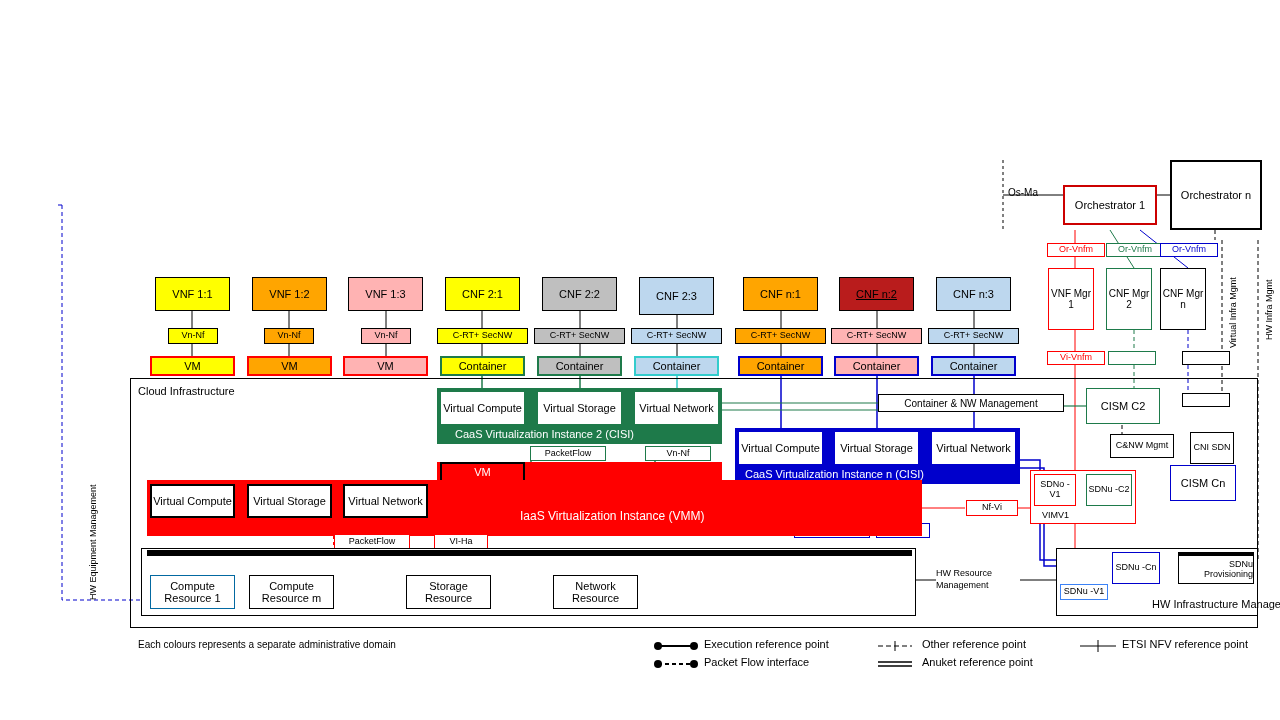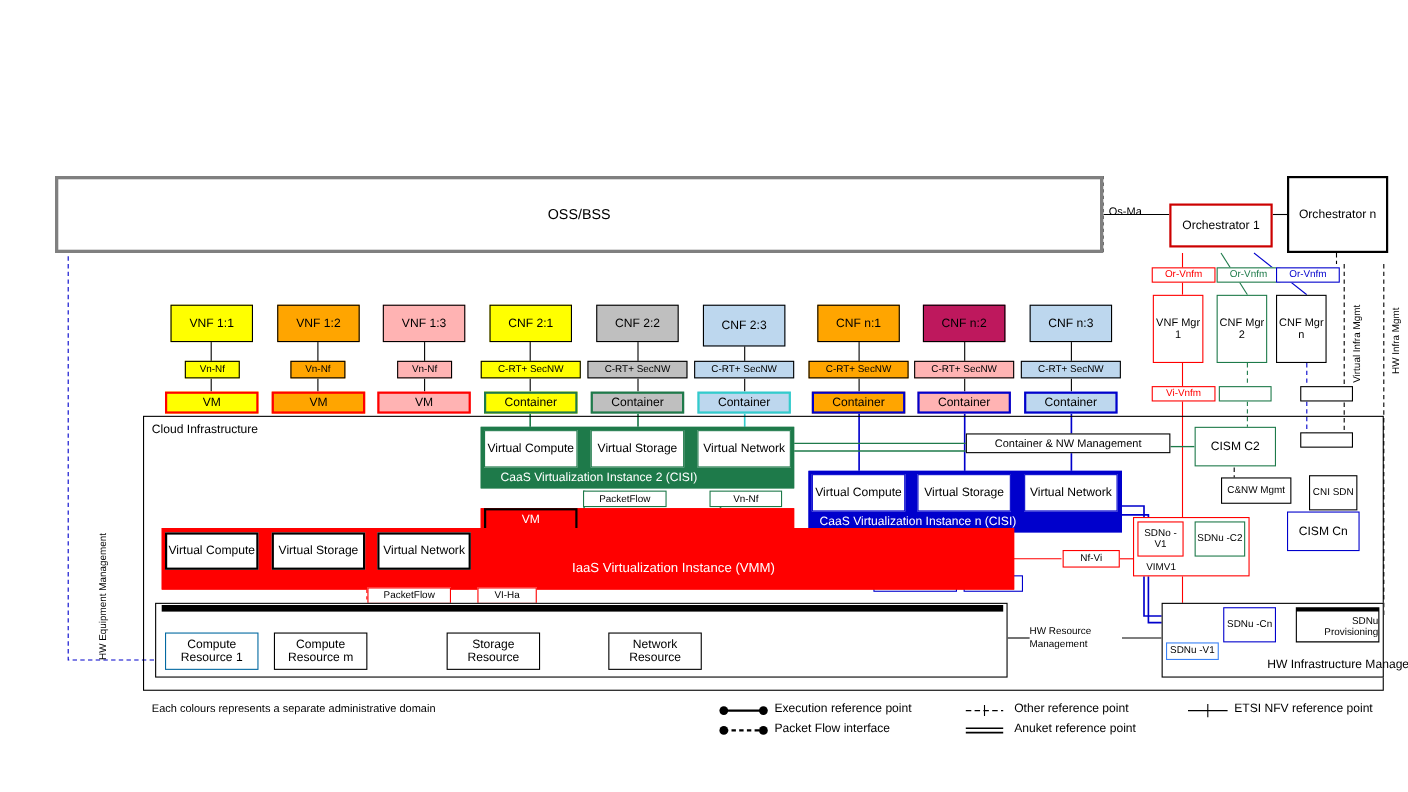--- a/index.html
+++ b/index.html
@@ -82,23 +82,20 @@
     <line x1="655" y1="455" x2="655" y2="487" stroke="#1e7a4a" stroke-width="1.5"></line>
 
     <line x1="1222" y1="240" x2="1222" y2="400" stroke="#000" stroke-width="1" stroke-dasharray="4,3"></line>
     <line x1="1258" y1="240" x2="1258" y2="560" stroke="#000" stroke-width="1" stroke-dasharray="4,3"></line>
     <line x1="1215" y1="160" x2="1215" y2="240" stroke="#000" stroke-width="1" stroke-dasharray="4,3"></line>
 
     <line x1="916" y1="580" x2="936" y2="580" stroke="#000" stroke-width="1"></line>
     <line x1="1020" y1="580" x2="1056" y2="580" stroke="#000" stroke-width="1"></line>
   </svg>
 
-  <div class="bx" style="left:50px;top:160px;width:953px;height:70px;border:3px solid #808080;background:#fff;font-size:13px;">
-    <span>OSS/BSS</span>
-  </div>
   <div class="lbl" style="left:1008px;top:187px;">Os-Ma</div>
 
   <div class="bx" style="left:1063px;top:185px;width:94px;height:40px;border:2px solid #cc0000;background:#fff;">
     <span>Orchestrator 1</span>
   </div>
   <div class="bx" style="left:1170px;top:160px;width:92px;height:70px;border:2px solid #000;background:#fff;">
     <span>Orchestrator n</span>
   </div>
 
   <div class="bx sm" style="left:1047px;top:243px;width:58px;height:14px;border:1px solid #ff0000;background:#fff;color:#ff0000;">
@@ -196,21 +193,21 @@
   <div class="bx" style="left:743px;top:277px;width:75px;height:34px;border:1px solid #000;background:#ffa500;">
       <span>CNF n:1</span>
     </div>
   <div class="bx sm" style="left:735px;top:328px;width:91px;height:16px;border:1px solid #000;background:#ffa500;">
       <span>C-RT+ SecNW</span>
     </div>
   <div class="bx" style="left:738px;top:356px;width:85px;height:20px;border:2px solid #0000cc;background:#ffa500;">
       <span>Container</span>
     </div>
 
-  <div class="bx" style="left:839px;top:277px;width:75px;height:34px;border:1px solid #000;background:#be185d;">
+  <div class="bx" style="left:839px;top:277px;width:75px;height:34px;border:1px solid #000;background:#b91c1c;text-decoration:underline;">
       <span>CNF n:2</span>
     </div>
   <div class="bx sm" style="left:831px;top:328px;width:91px;height:16px;border:1px solid #000;background:#ffb3b3;">
       <span>C-RT+ SecNW</span>
     </div>
   <div class="bx" style="left:834px;top:356px;width:85px;height:20px;border:2px solid #0000cc;background:#ffb3b3;">
       <span>Container</span>
     </div>
 
   <div class="bx" style="left:936px;top:277px;width:75px;height:34px;border:1px solid #000;background:#bdd7ee;">

